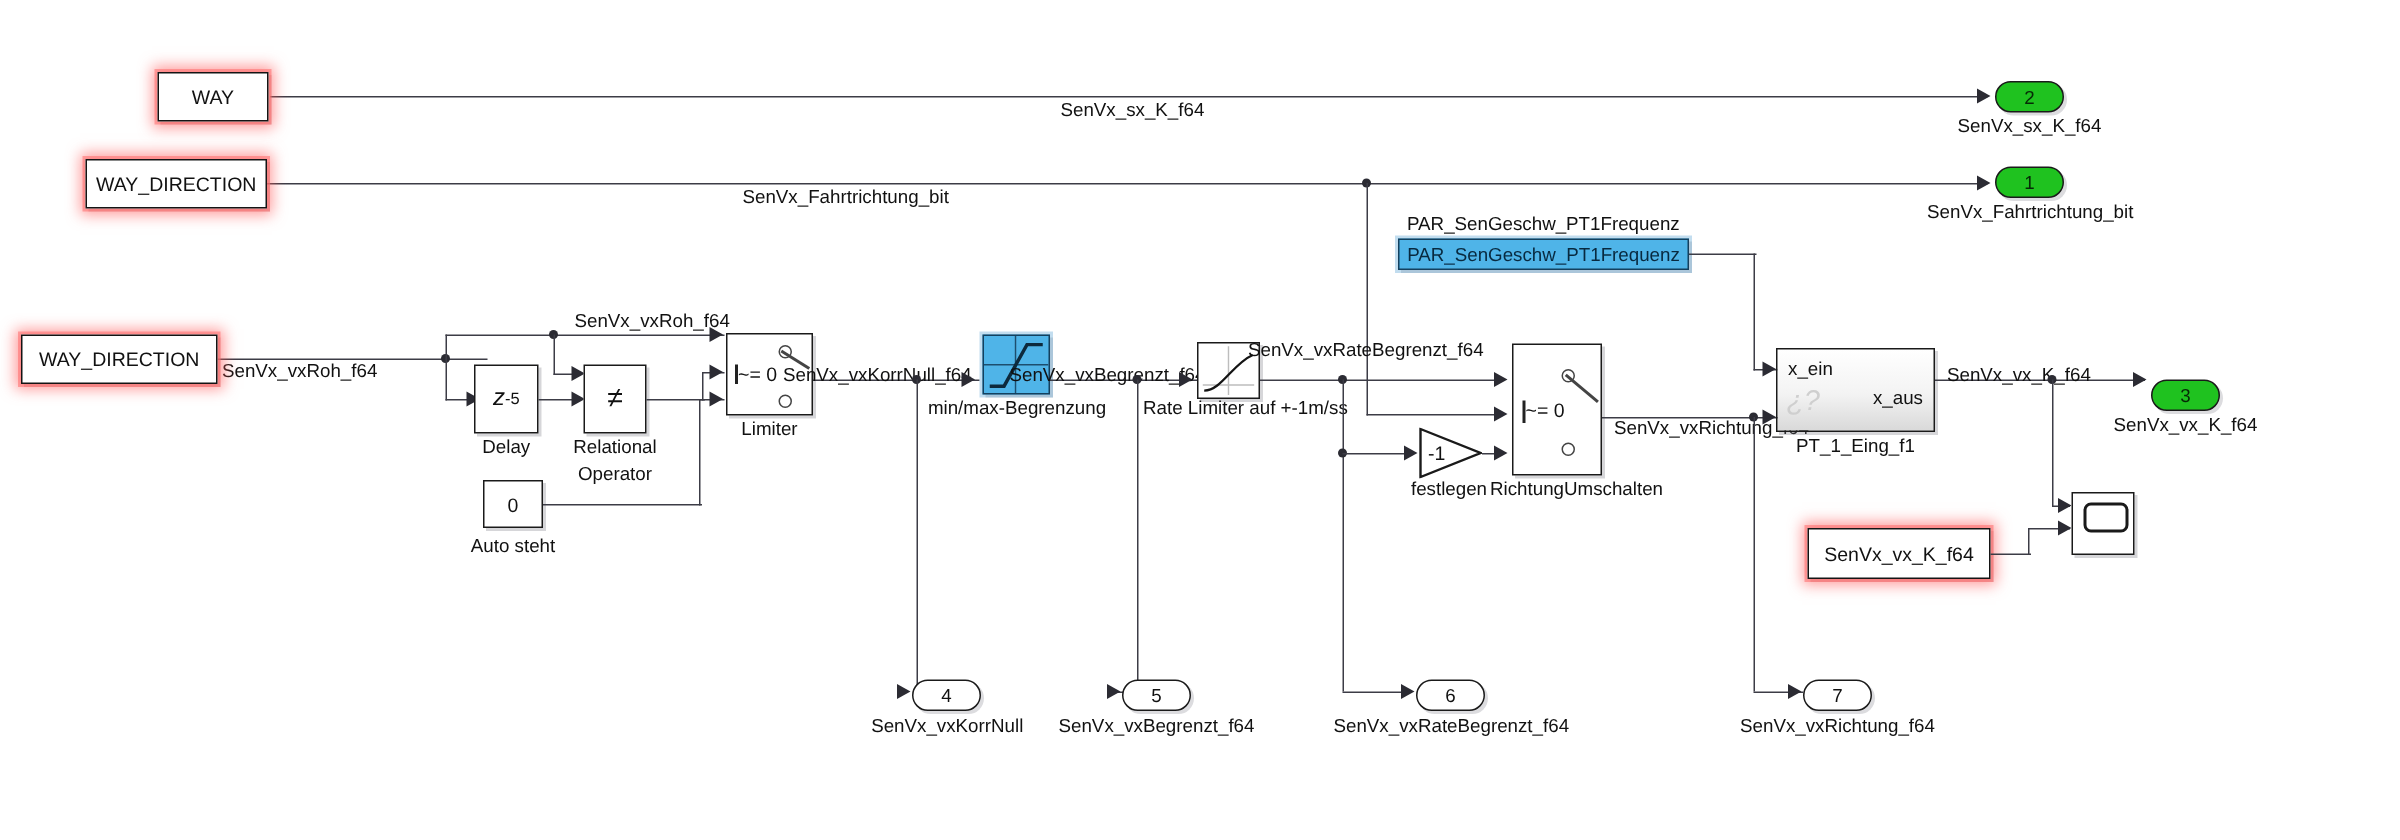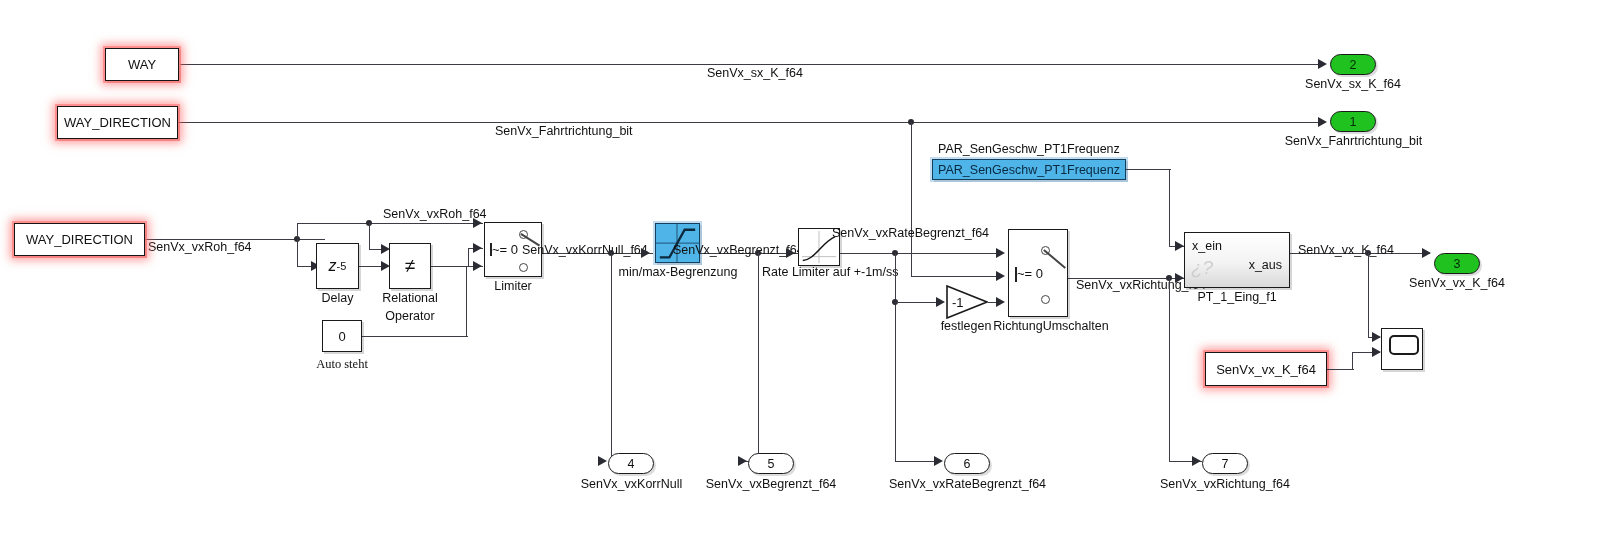--- a/index.html
+++ b/index.html
@@ -106,21 +106,21 @@
   <div class="lbl c" style="left:376px;top:310px;width:68px;">Operator</div>
 
   <div class="wire h" style="left:431px;top:266px;width:39px;"></div>
   <div class="wire v" style="left:468px;top:248px;height:19px;"></div>
   <div class="wire h" style="left:468px;top:248px;width:15px;"></div>
   <div class="arrow" style="left:473px;top:243px;"></div>
 
   <div class="blk" style="left:322px;top:320px;width:40px;height:32px;">
     <span>0</span>
   </div>
-  <div class="lbl c" style="left:310px;top:358px;width:64px;font-family:Liberation Serif, serif;">Auto steht</div>
+  <div class="lbl c" style="left:310px;top:358px;width:64px;">Auto steht</div>
   <div class="wire h" style="left:362px;top:336px;width:106px;"></div>
   <div class="wire v" style="left:466px;top:266px;height:71px;"></div>
   <div class="wire h" style="left:466px;top:266px;width:17px;"></div>
   <div class="arrow" style="left:473px;top:261px;"></div>
 
   <div class="blk" style="left:484px;top:222px;width:58px;height:55px;background:#fff;">
     <span class="sw-cond" style="left:7px;top:19px;">~= 0</span>
     <span class="sw-tick" style="left:5px;top:20px;height:13px;"></span>
     <span class="sw-knob" style="left:34px;top:7px;"></span>
     <span class="sw-knob" style="left:34px;top:40px;"></span>

